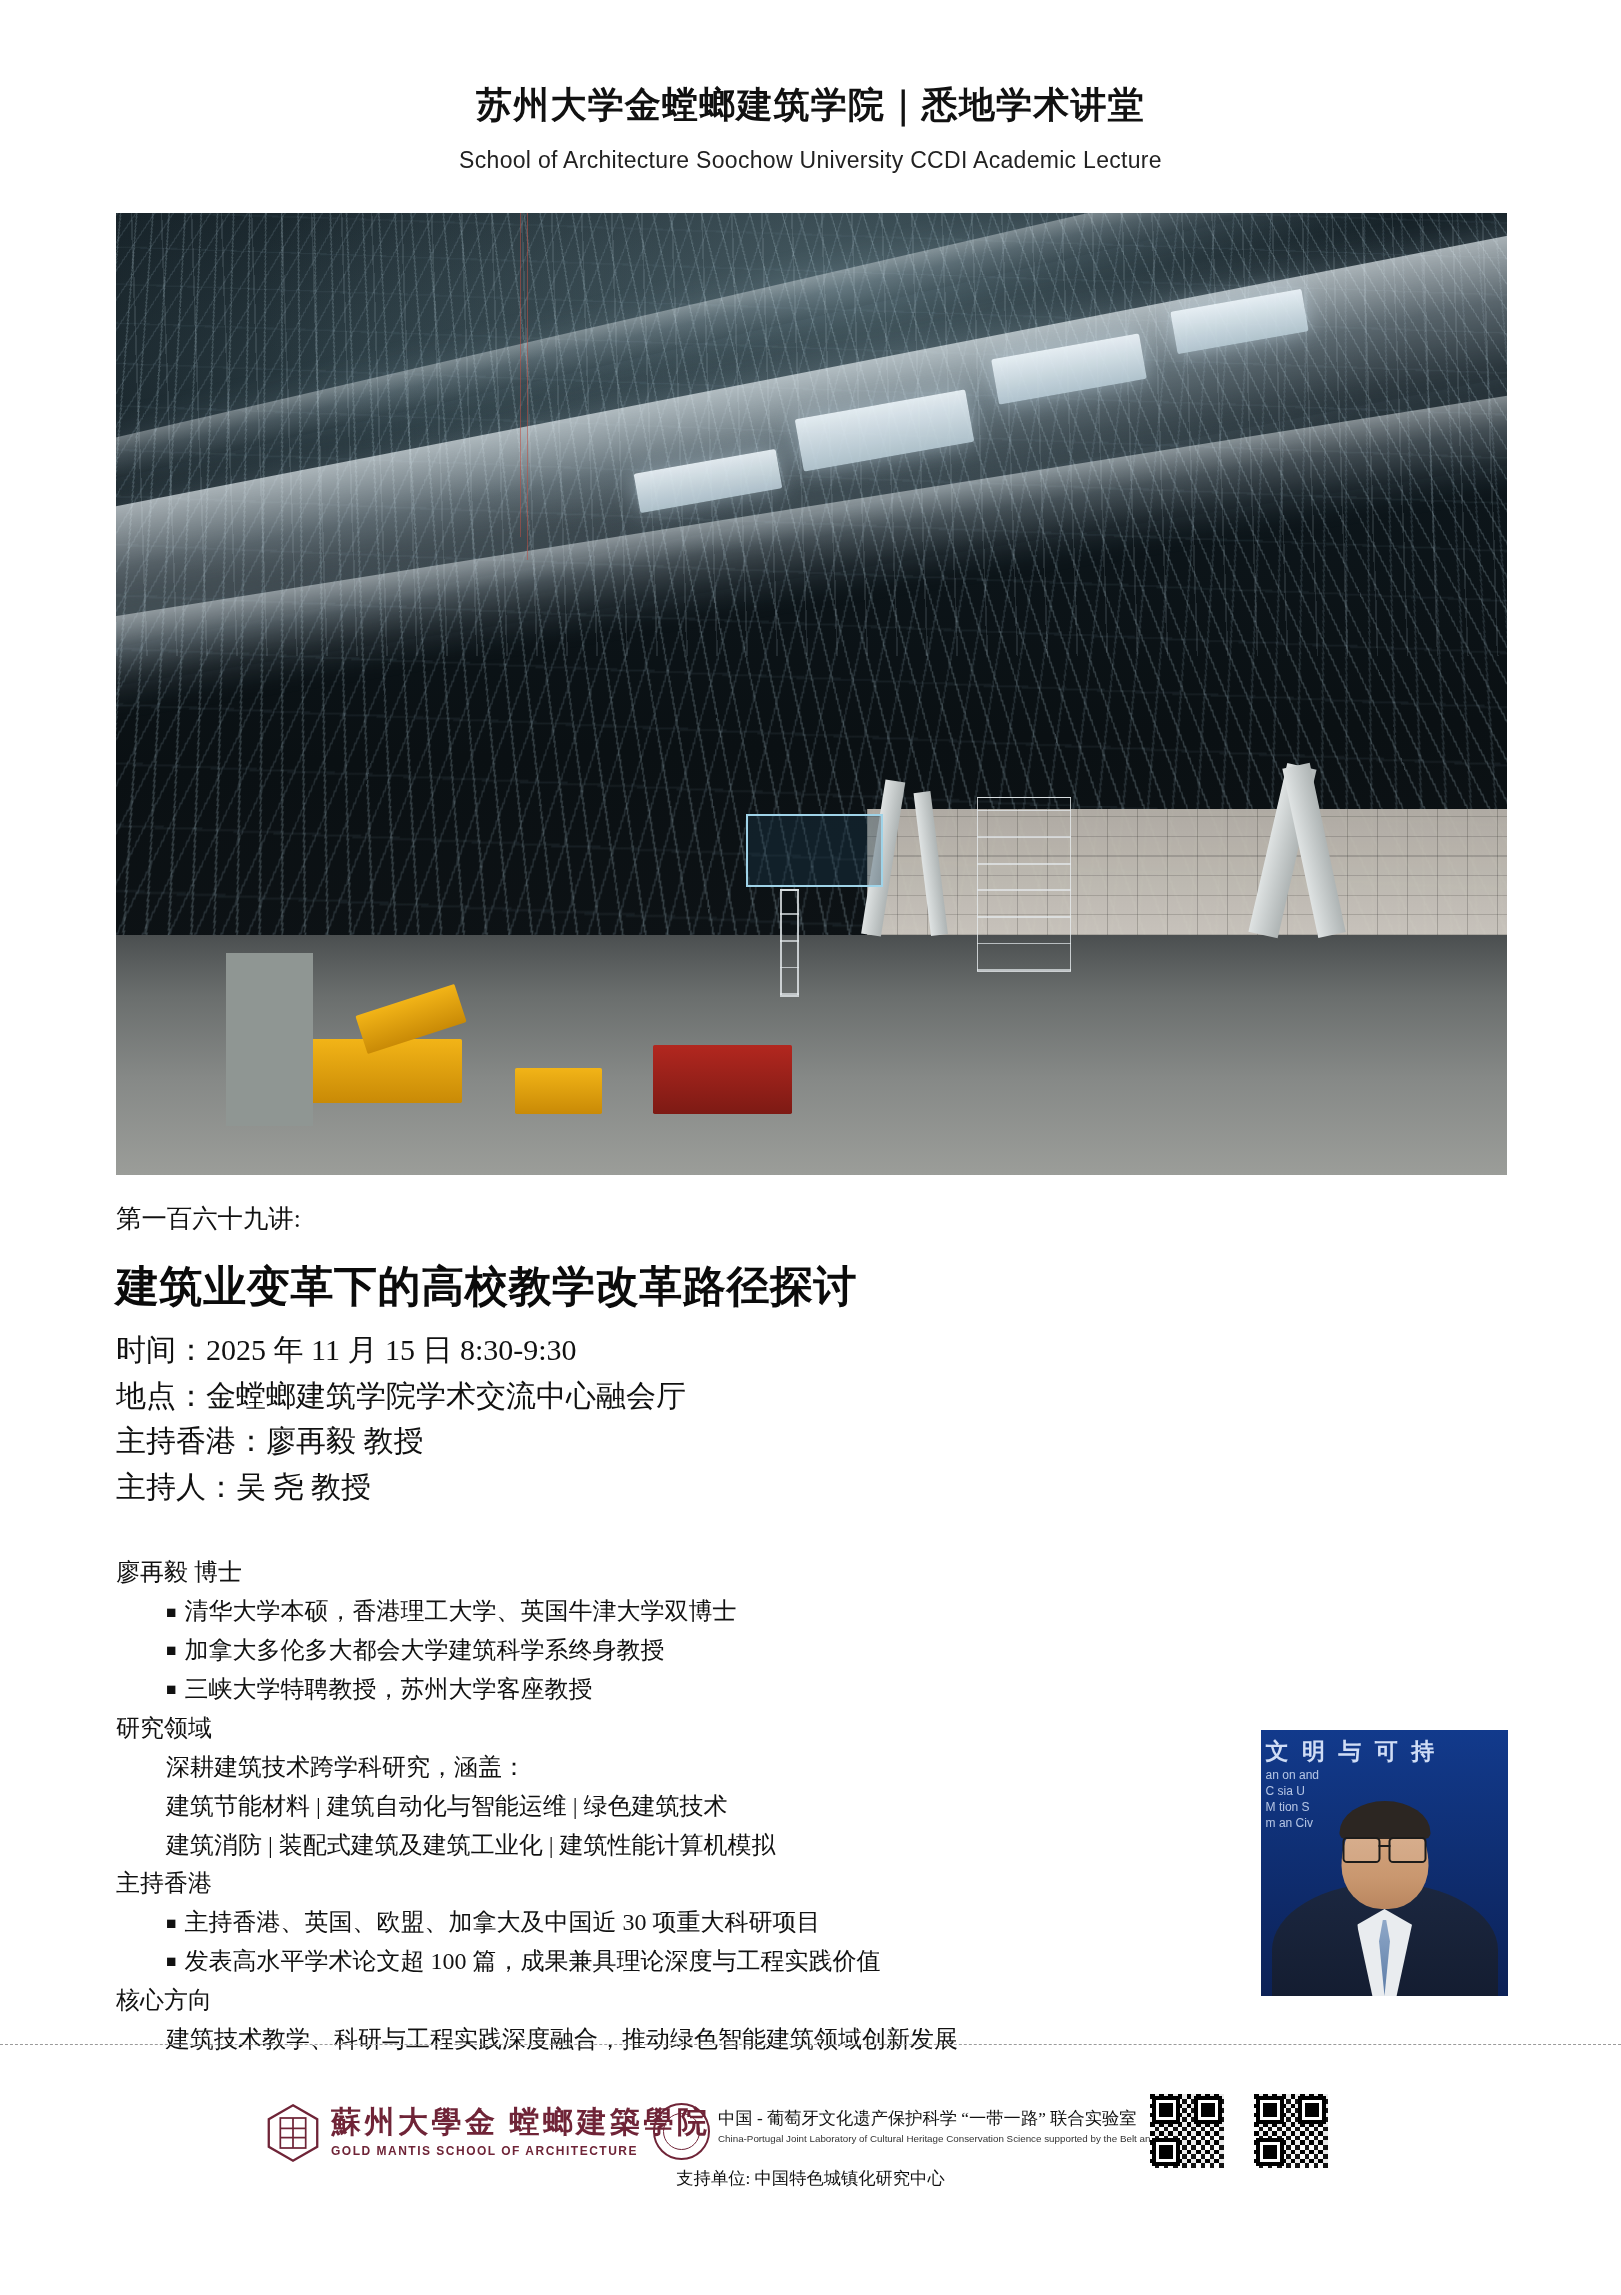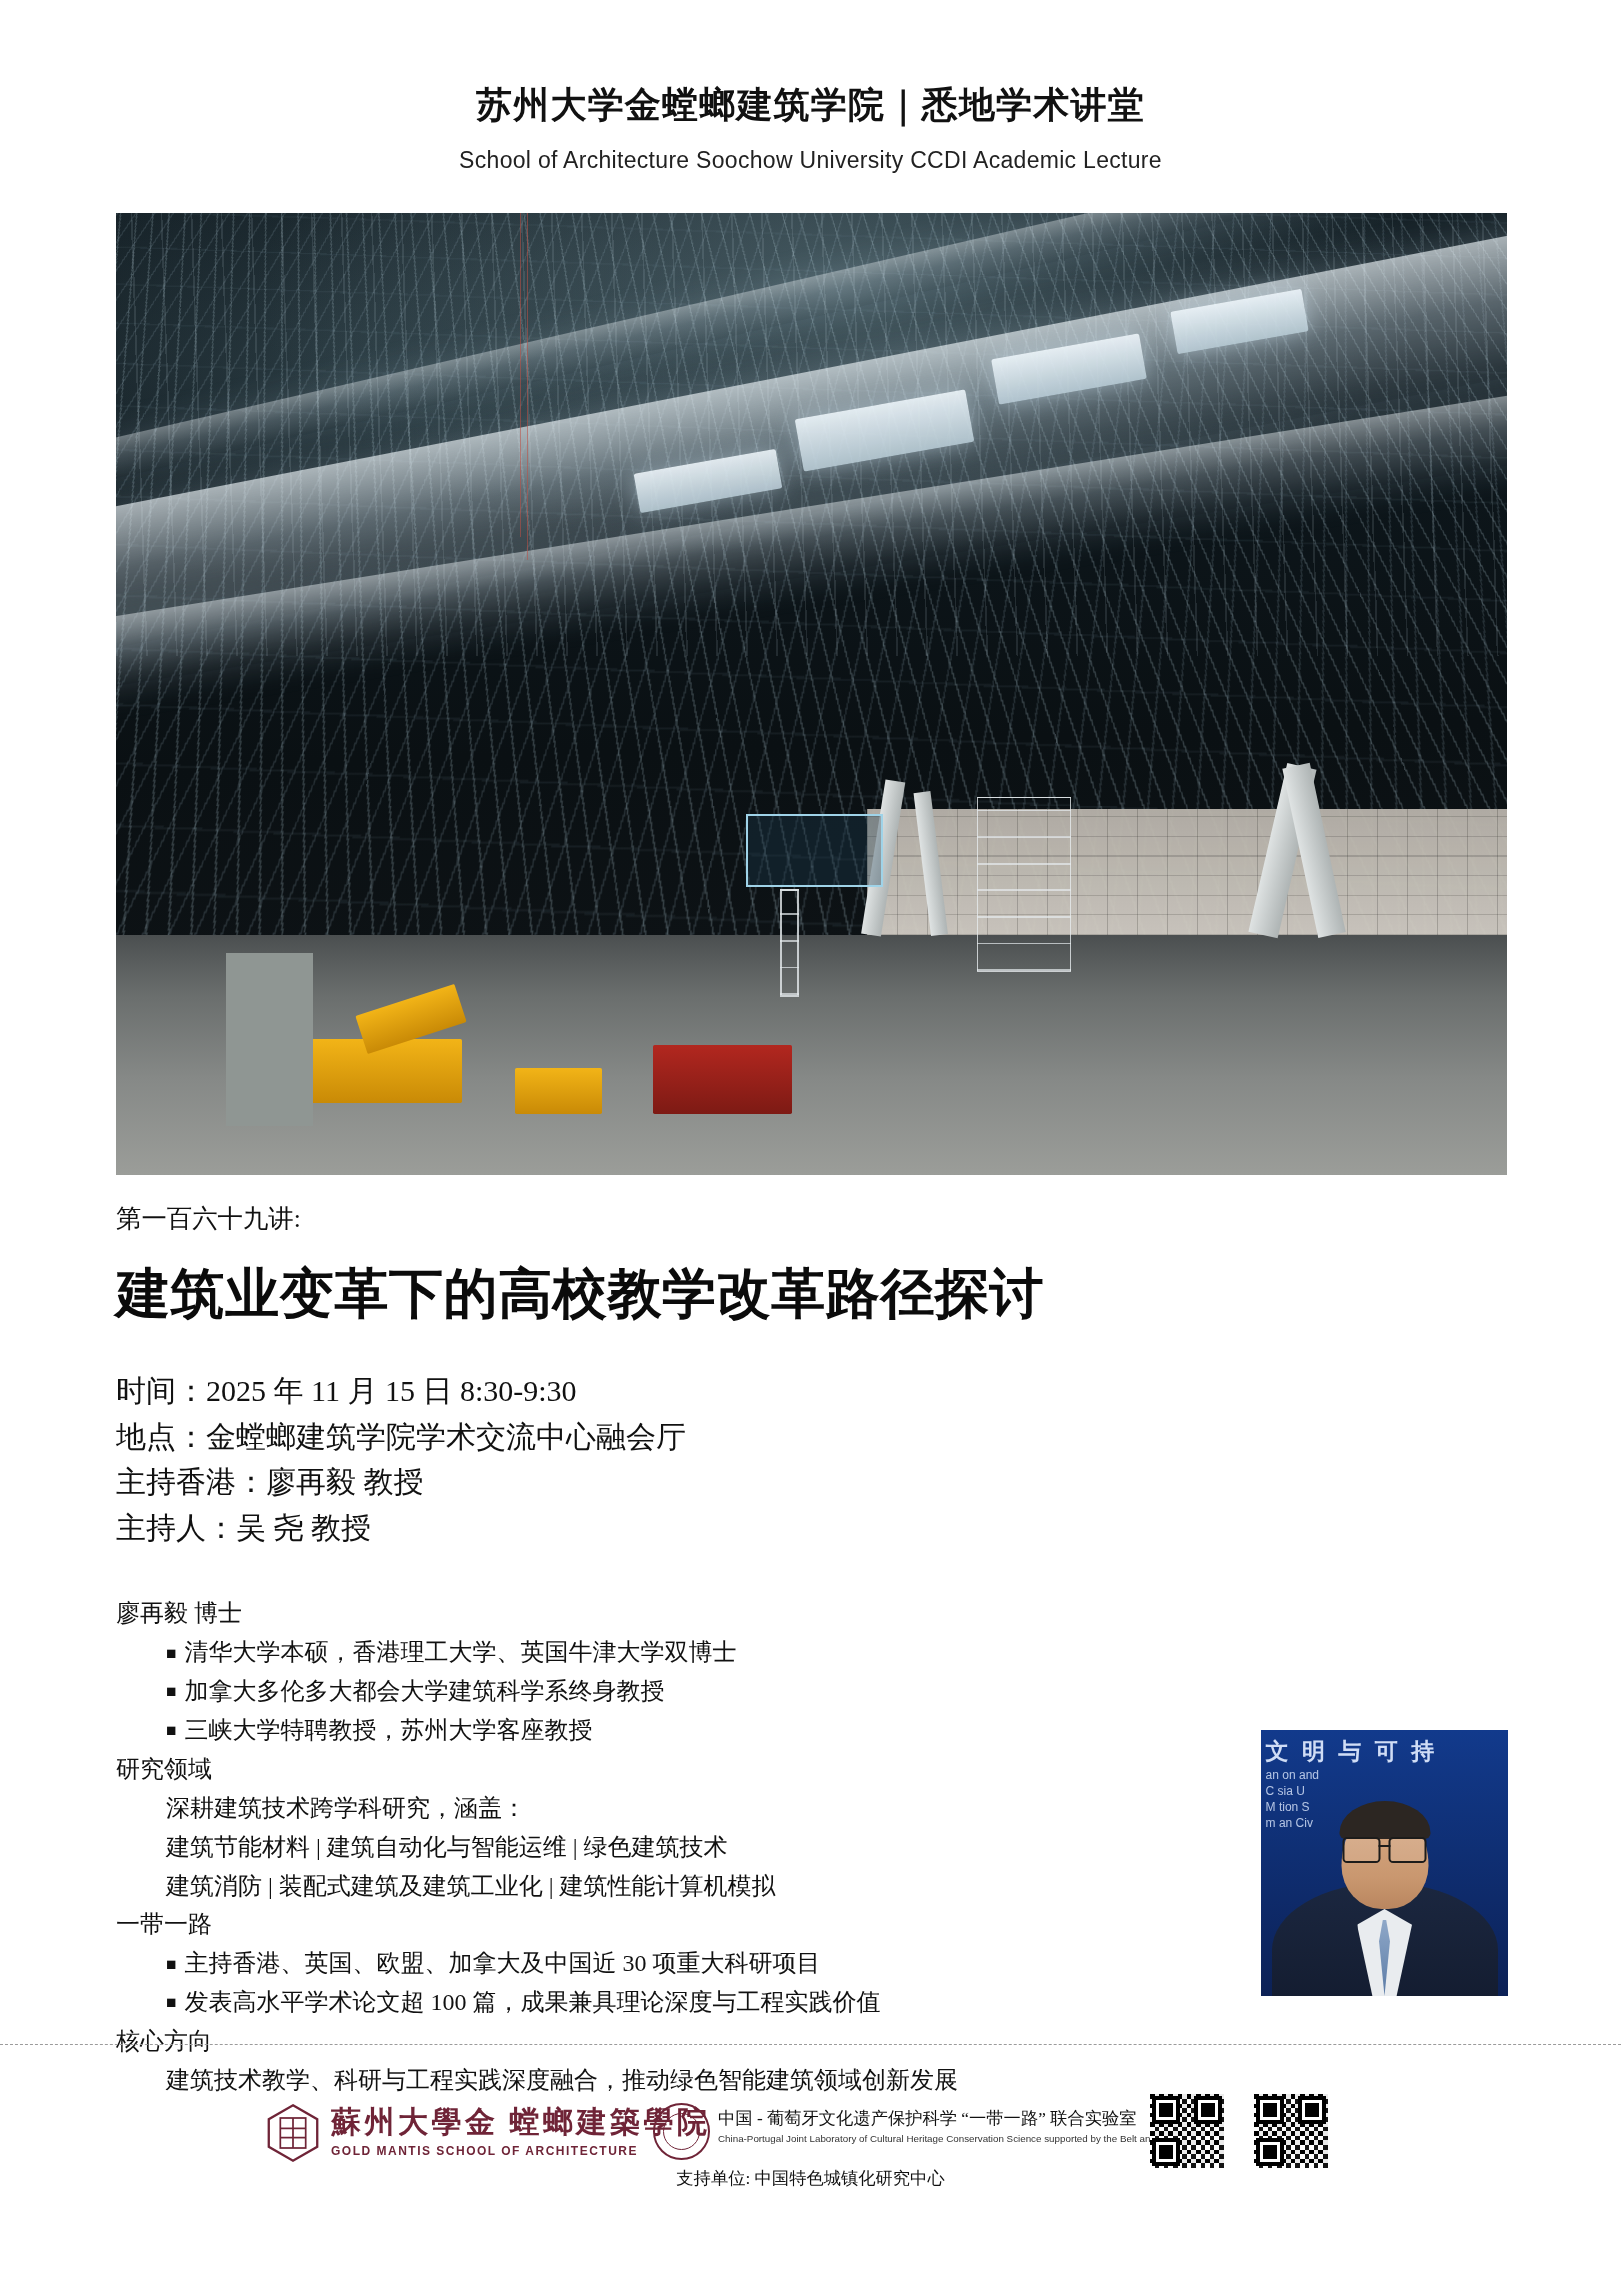--- a/index.html
+++ b/index.html
@@ -183,23 +183,23 @@
   }
   .lecture-no {
     font-size: 25.4px;
     color: #111;
     margin-bottom: 22px;
     font-family: Liberation Serif, serif;
   }
   .title {
     font-family: "Liberation Sans", sans-serif;
     font-weight: bold;
-    font-size: 54px;
+    font-size: 43px;
     letter-spacing: 0.6px;
-    margin-bottom: 37px;
+    margin-bottom: 11px;
     color: #0b0b0b;
   }
   .meta-line {
     font-size: 30px;
     line-height: 1.52;
     color: #111;
   }
   .bio {
     margin-top: 44px;
   }
@@ -547,21 +547,21 @@
       </div>
       <div class="bio-bullet">
         <span class="sq">■</span><span>三峡大学特聘教授，苏州大学客座教授</span>
       </div>
 
       <div class="bio-head">研究领域</div>
       <div class="bio-sub">深耕建筑技术跨学科研究，涵盖：</div>
       <div class="bio-sub">建筑节能材料 | 建筑自动化与智能运维 | 绿色建筑技术</div>
       <div class="bio-sub">建筑消防 | 装配式建筑及建筑工业化 | 建筑性能计算机模拟</div>
 
-      <div class="bio-head">一带一路</div>
+      <div class="bio-head">主持香港</div>
       <div class="bio-bullet">
         <span class="sq">■</span><span>主持香港、英国、欧盟、加拿大及中国近 30 项重大科研项目</span>
       </div>
       <div class="bio-bullet">
         <span class="sq">■</span><span>发表高水平学术论文超 100 篇，成果兼具理论深度与工程实践价值</span>
       </div>
 
       <div class="bio-head">核心方向</div>
       <div class="bio-sub">建筑技术教学、科研与工程实践深度融合，推动绿色智能建筑领域创新发展</div>
     </div>

